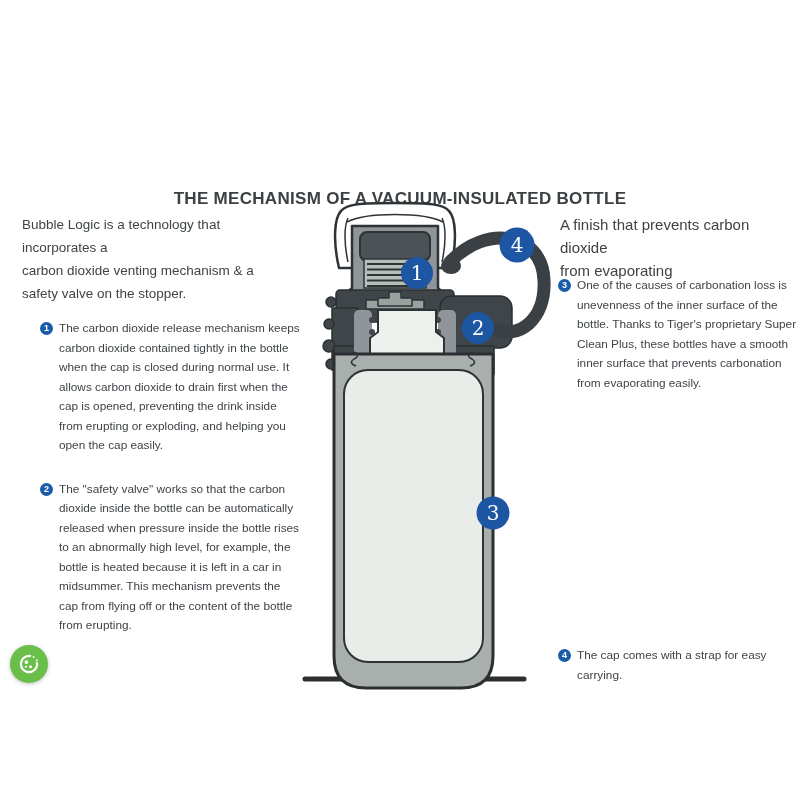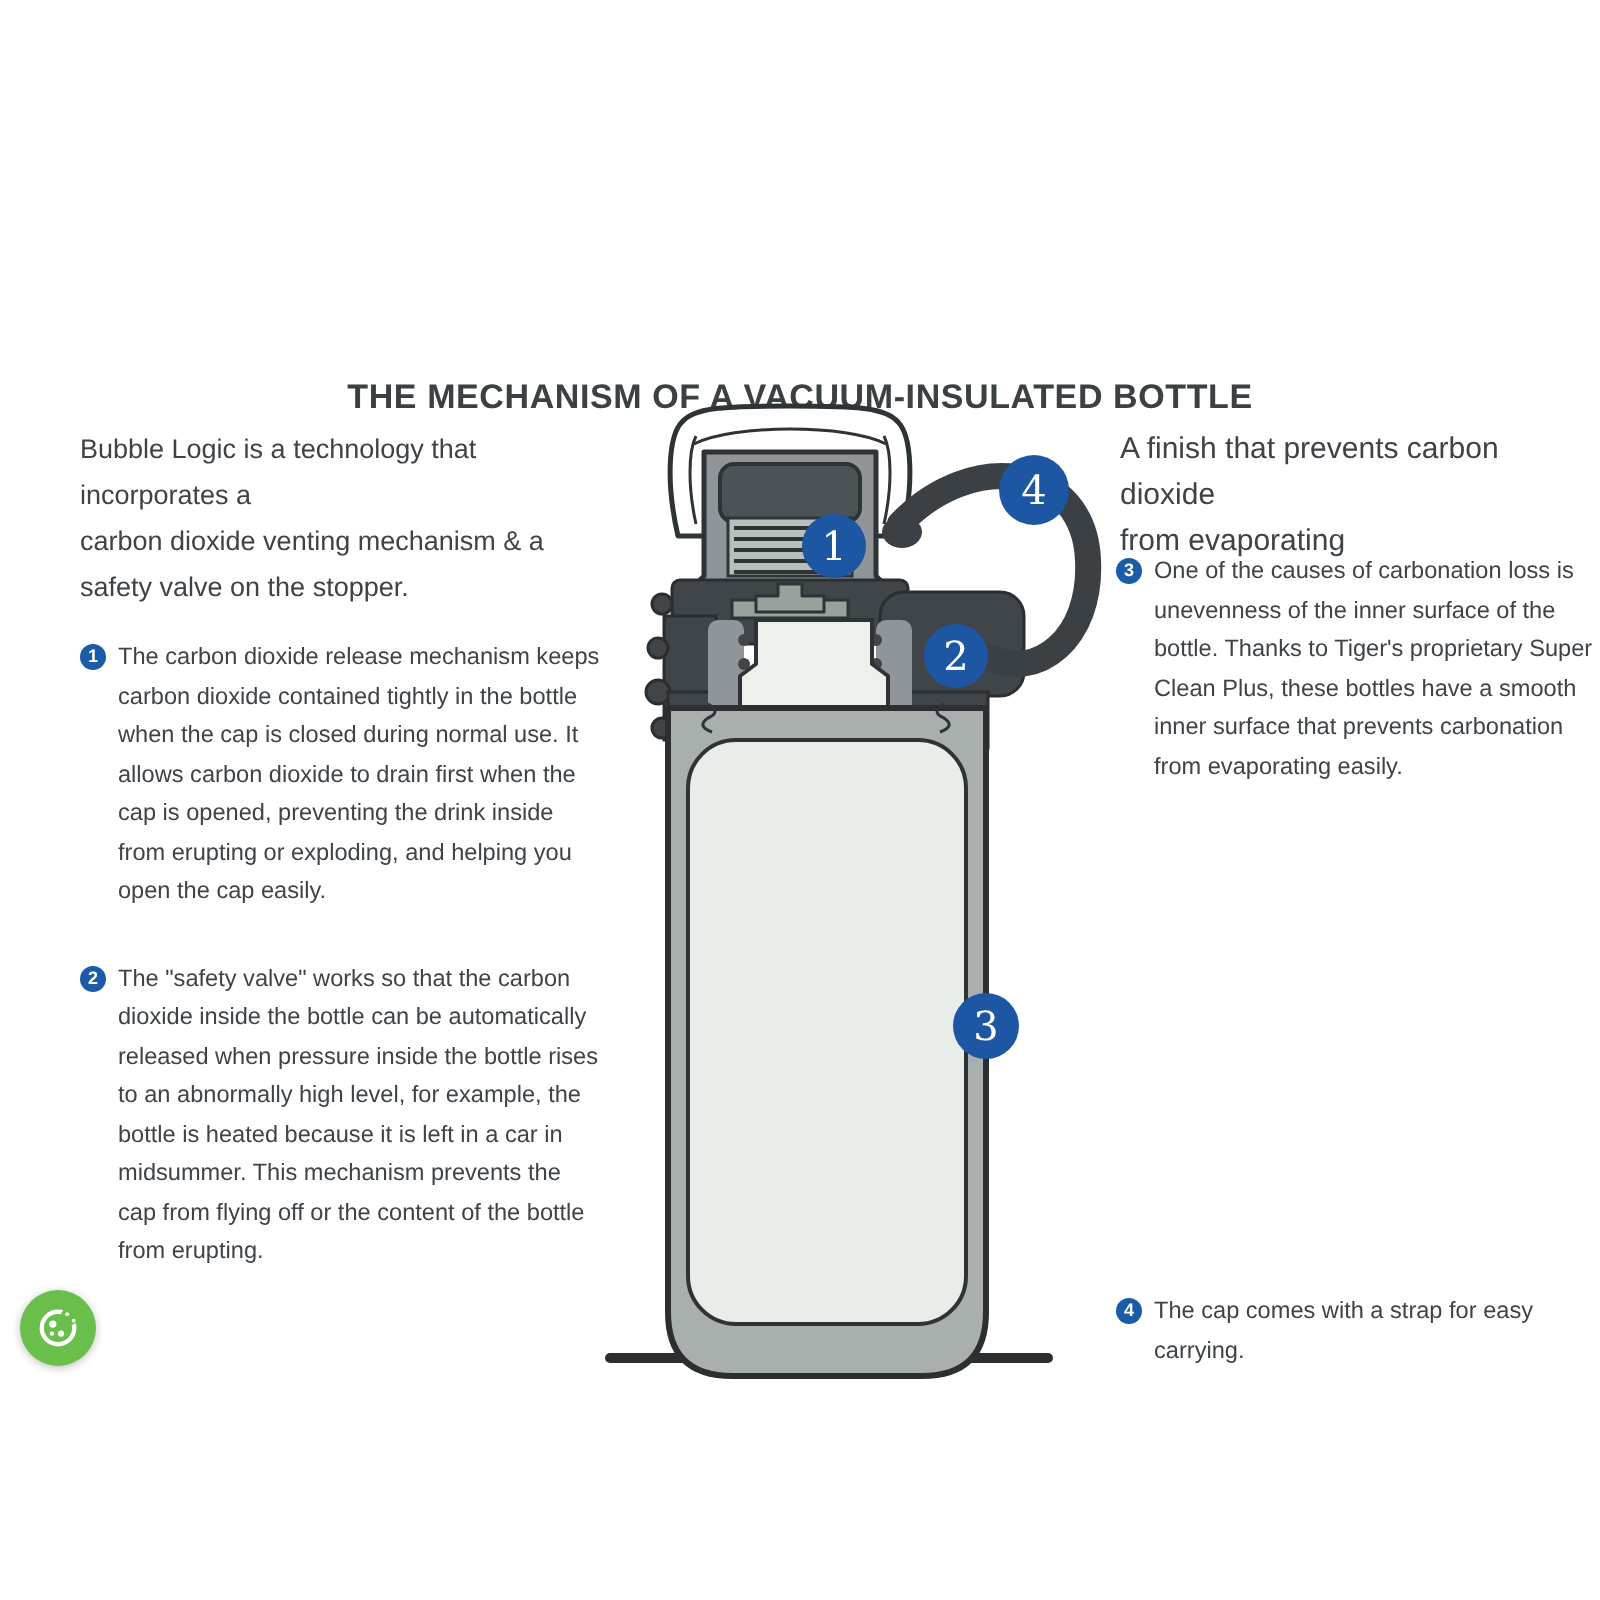--- a/index.html
+++ b/index.html
@@ -5,21 +5,21 @@
   html,body{margin:0;padding:0;}
   body{
     width:800px;height:800px;background:#ffffff;position:relative;overflow:hidden;
     font-family:"Liberation Sans","DejaVu Sans",sans-serif;color:#3e4347;
   }
   .page-title{
     position:absolute;top:150px;left:0;width:800px;text-align:center;
     font-size:17px;font-weight:700;letter-spacing:.3px;color:#3b4043;margin-top:39px;
   }
   .intro{
-    position:absolute;left:40px;top:213px;width:262px;
+    position:absolute;left:22px;top:213px;width:262px;
     font-size:13.5px;line-height:23px;white-space:pre-line;
   }
   .point{display:flex;align-items:flex-start;font-size:11.8px;line-height:19.5px;}
   .num-badge{
     flex:none;width:13px;height:13px;border-radius:50%;background:#1a5ca8;color:#fff;
     font-size:9px;line-height:13px;text-align:center;font-weight:700;margin:3px 6px 0 0;
   }
   .left-points{position:absolute;left:40px;top:319px;width:262px;}
   .left-points .point + .point{margin-top:24px;}
   .right-heading{

